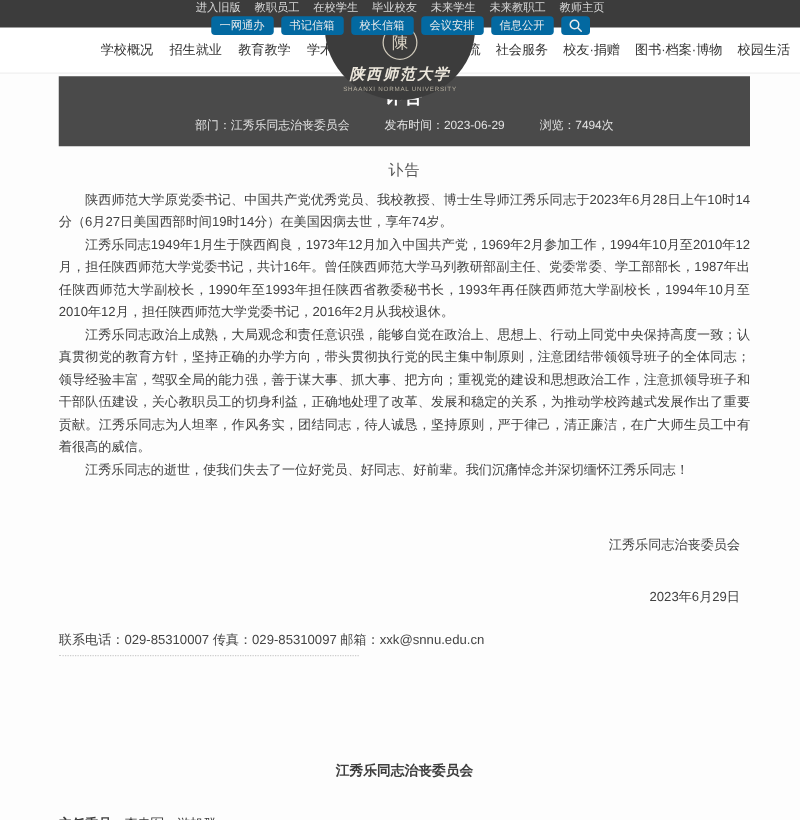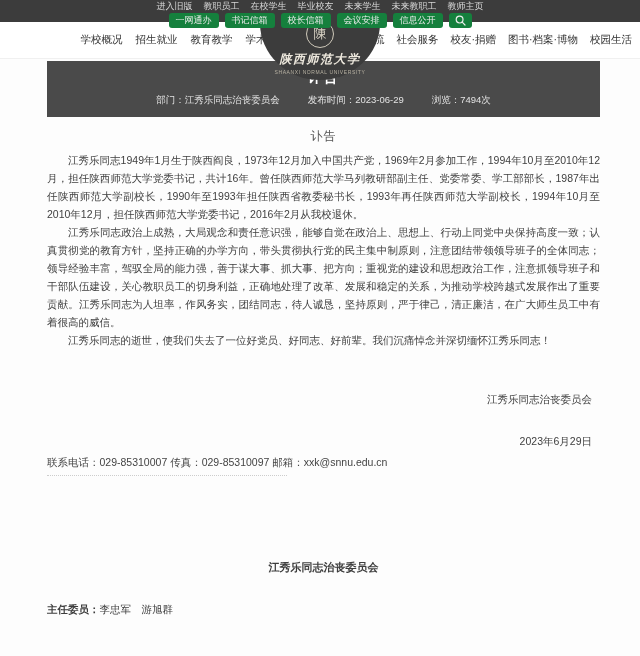--- a/index.html
+++ b/index.html
@@ -12,21 +12,21 @@
   
   .topbar{
     height:22px;background:#3c3c3c;
     display:flex;align-items:center;justify-content:space-between;
     padding:0 8px;position:relative;z-index:2;flex-direction:column;
   }
   .topbar-left{display:flex;gap:11px;}
   .topbar-left span{font-size:9px;color:#d8d8d8;white-space:nowrap;cursor:pointer;}
   .topbar-right{display:flex;gap:6px;align-items:center;}
   .pill{
-    background:#15803d;color:#ececec;font-size:9px;line-height:1;
+    background:#0369a1;color:#ececec;font-size:9px;line-height:1;
     padding:3px 7px;border-radius:3px;white-space:nowrap;cursor:pointer;
     display:flex;align-items:center;
   }
   .pill.search{padding:2px 6px;}
   
   .navbar{
     height:36px;background:#ffffff;
     display:flex;align-items:center;justify-content:flex-end;
     padding:0 8px;position:relative;z-index:1;
     border-bottom:1px solid #f0f0f0;
@@ -67,21 +67,21 @@
   .article-title{
     text-align:center;font-size:12px;color:#555;font-weight:normal;
     margin:11px 0 6px;letter-spacing:1px;
   }
   article p{
     font-size:10.5px;line-height:18px;margin:0;
     text-indent:2em;text-align:justify;color:#404040;
   }
   .signature{text-align:right;margin-top:44px;font-size:10.5px;padding-right:8px;color:#404040;}
   .sig-date{margin-top:28px;}
-  .contact{margin-top:7px;font-size:10.5px;color:#444;}
+  .contact{margin-top:20px;font-size:10.5px;color:#444;}
   .dotted-sep{margin-top:5px;width:240px;border-bottom:1px dotted #cdcdcd;height:0;}
   
   .committee{margin-top:84px;}
   .committee-title{
     text-align:center;font-size:11px;font-weight:bold;color:#3d3d3d;margin:0;
   }
   .committee-row{font-size:10.5px;color:#3d3d3d;margin-top:28px;}
   .committee-row .label{font-weight:bold;}
 </style>
 </head>
@@ -140,20 +140,21 @@
   <h1 class="band-title">讣告</h1>
   <div class="band-meta">
     <span><b>部门：</b><b>江秀乐同志治丧委员会</b></span>
     <span><b>发布时间：</b><b>2023-06-29</b></span>
     <span><b>浏览：</b><b>7494次</b></span>
   </div>
 </div>
 
 <article>
   <h2 class="article-title">讣告</h2>
+  <p>陕西师范大学原党委书记、中国共产党优秀党员、我校教授、博士生导师江秀乐同志于2023年6月28日上午10时14分（6月27日美国西部时间19时14分）在美国因病去世，享年74岁。</p>
   <p>江秀乐同志1949年1月生于陕西阎良，1973年12月加入中国共产党，1969年2月参加工作，1994年10月至2010年12月，担任陕西师范大学党委书记，共计16年。曾任陕西师范大学马列教研部副主任、党委常委、学工部部长，1987年出任陕西师范大学副校长，1990年至1993年担任陕西省教委秘书长，1993年再任陕西师范大学副校长，1994年10月至2010年12月，担任陕西师范大学党委书记，2016年2月从我校退休。</p>
   <p>江秀乐同志政治上成熟，大局观念和责任意识强，能够自觉在政治上、思想上、行动上同党中央保持高度一致；认真贯彻党的教育方针，坚持正确的办学方向，带头贯彻执行党的民主集中制原则，注意团结带领领导班子的全体同志；领导经验丰富，驾驭全局的能力强，善于谋大事、抓大事、把方向；重视党的建设和思想政治工作，注意抓领导班子和干部队伍建设，关心教职员工的切身利益，正确地处理了改革、发展和稳定的关系，为推动学校跨越式发展作出了重要贡献。江秀乐同志为人坦率，作风务实，团结同志，待人诚恳，坚持原则，严于律己，清正廉洁，在广大师生员工中有着很高的威信。</p>
   <p>江秀乐同志的逝世，使我们失去了一位好党员、好同志、好前辈。我们沉痛悼念并深切缅怀江秀乐同志！</p>
 
   <div class="signature">
     <div>江秀乐同志治丧委员会</div>
     <div class="sig-date">2023年6月29日</div>
   </div>
 
   <div class="contact">联系电话：029-85310007 传真：029-85310097 邮箱：xxk@snnu.edu.cn</div>

